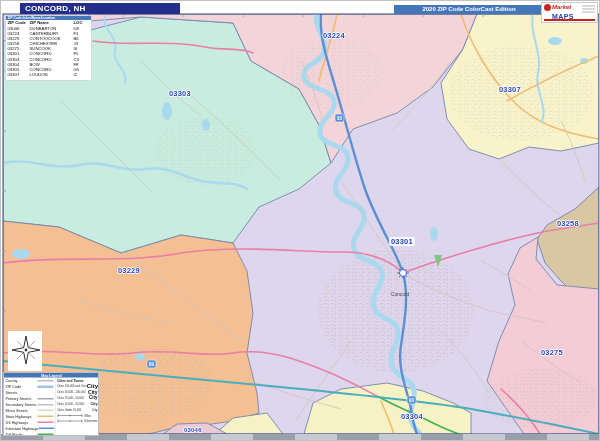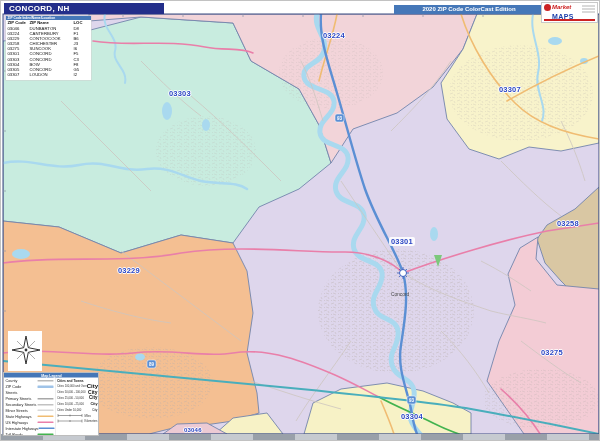--- a/index.html
+++ b/index.html
@@ -1,21 +1,21 @@
 <!DOCTYPE html>
 <html><head>
 <meta charset="utf-8">
 <style>
   html,body{margin:0;padding:0;background:#e8e8e8;}
   .page{position:relative;width:600px;height:441px;background:#ffffff;border:1px solid #c2c2c2;
         box-sizing:border-box;overflow:hidden;font-family:"Liberation Sans",sans-serif;}
   svg.mapsvg{position:absolute;left:0;top:0;z-index:0;}
 
   
-  .title-bar{position:absolute;left:3px;top:2px;width:160px;height:11px;background:#232e8a;color:#fff;
+  .title-bar{position:absolute;left:19px;top:2px;width:160px;height:11px;background:#232e8a;color:#fff;
              font-size:8px;font-weight:bold;line-height:11px;padding-left:5px;box-sizing:border-box;
              letter-spacing:.3px;z-index:6;}
   .edition-bar{position:absolute;left:393px;top:4px;width:150px;height:9px;background:#4577b8;color:#fff;
                font-size:6px;font-weight:bold;line-height:9px;text-align:center;z-index:6;white-space:nowrap;}
   .logo-box{position:absolute;right:1px;top:1px;width:57px;height:21px;background:#fff;border:1px solid #c9c9c9;
             box-sizing:border-box;padding:1px 2px;z-index:7;}
   .logo-row{display:flex;align-items:flex-start;gap:1px;}
   .logo-globe{width:7px;height:7px;border-radius:50%;background:#cc2222;flex:0 0 auto;}
   .logo-top{color:#cc2222;font-size:6px;font-weight:bold;font-style:italic;line-height:7px;}
   .logo-bottom{color:#1b3faa;font-size:7px;font-weight:bold;letter-spacing:.4px;line-height:7px;margin-left:8px;}

